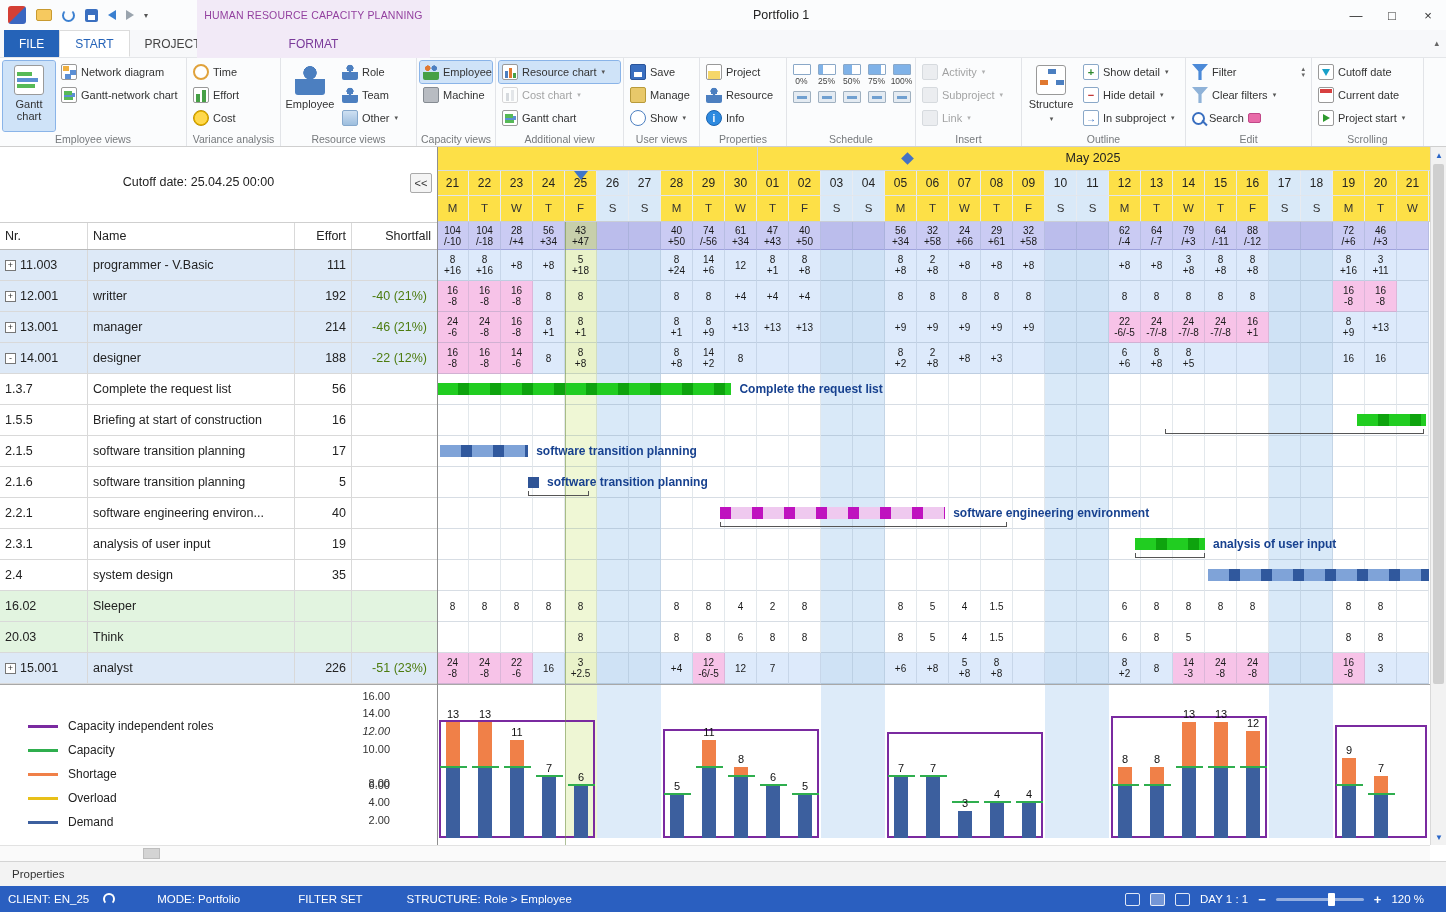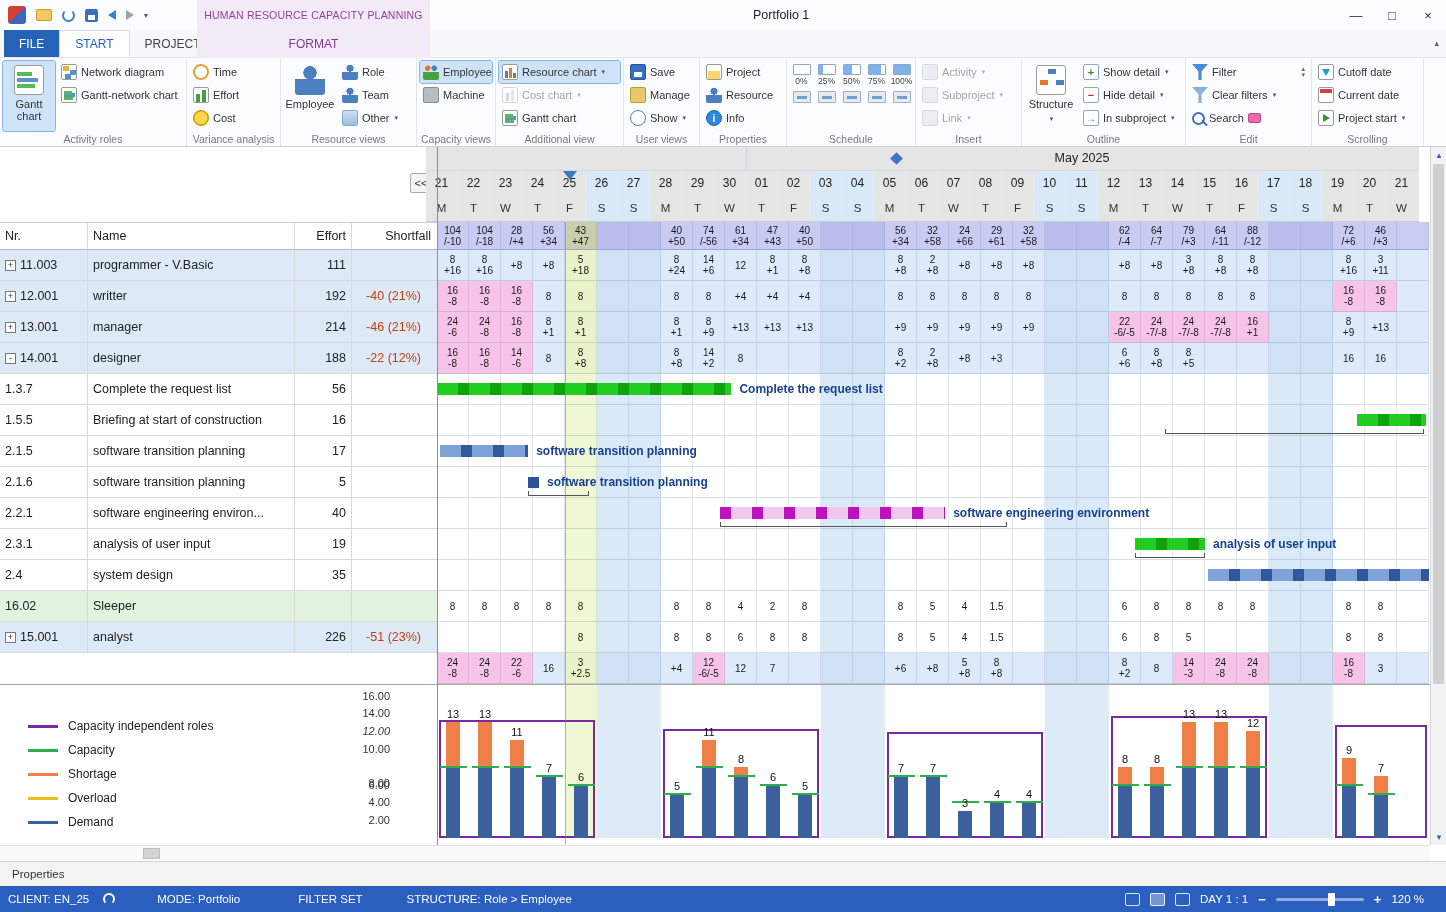--- a/index.html
+++ b/index.html
@@ -103,25 +103,25 @@
 .th-nr{width:88px}.th-name{width:207px}.th-effort{width:57px;justify-content:flex-end}.th-shortfall{flex:1;justify-content:flex-end;border-right:none;padding-right:6px}
 #table-rows{position:absolute;left:0;top:250px;width:437px;height:434px;overflow:hidden}
 .trow{display:flex;height:31px;border-bottom:1px solid #d9d9d9;font-size:12.5px}
 .trow.role{background:#dde9f7}
 .trow.task{background:#fff}
 .trow.extra{background:#e2f4e0}
 .tc{display:flex;align-items:center;height:100%;padding:0 5px;border-right:1px solid #d9d9d9;overflow:hidden;white-space:nowrap}
 .tc-nr{width:88px;gap:4px}
 .tc-name{width:207px}
 .tc-effort{width:57px;justify-content:flex-end}
-.tc-shortfall{flex:1;justify-content:flex-end;color:#c2410c;border-right:none;padding-right:16px}
+.tc-shortfall{flex:1;justify-content:flex-end;color:#4d7c0f;border-right:none;padding-right:10px}
 .exp{width:11px;height:11px;border:1px solid #777;background:#fff;font-size:9px;line-height:9px;text-align:center;color:#333;flex:none}
 
 
-#timeline{position:absolute;left:426px;top:147px;width:993px;height:75px;background:#e5e5e5;overflow:hidden}
+#timeline{position:absolute;left:437px;top:147px;width:993px;height:75px;background:#fde047;overflow:hidden}
 .month-row{position:relative;height:24px;border-bottom:1px solid #d6dbe2}
 .month-label{position:absolute;left:320px;width:672px;text-align:center;font-size:12.5px;color:#222;top:4px}
 .month-divider{position:absolute;left:320px;top:0;bottom:0;width:1px;background:#d0d5dc}
 .diamond{position:absolute;left:466px;top:7px;width:9px;height:9px;background:#4472c4;transform:rotate(45deg)}
 .day-row{display:flex;height:25px;border-bottom:1px solid #e2e6ec}
 .dow-row{display:flex;height:26px;border-bottom:1px solid #c9ced6}
 .dcell{flex:none;width:32px;text-align:center;font-size:12px;line-height:24px;color:#222;border-right:1px solid #e8ebf0}
 .dow-row .dcell{font-size:11.5px;color:#333;line-height:25px}
 .dcell.we{background:#d9e9f8}
 .cut-marker{position:absolute;left:137px;top:24px;width:0;height:0;border-left:7px solid transparent;border-right:7px solid transparent;border-top:9px solid #3f76c8}
@@ -239,21 +239,21 @@
             <div class="rsmall">
               <div class="ric ic-network-diagram"></div>
               <div class="rs-label">Network diagram</div>
             </div>
             <div class="rsmall">
               <div class="ric ic-gantt-network"></div>
               <div class="rs-label">Gantt-network chart</div>
             </div>
           </div>
         </div>
-        <div class="rg-label">Activity roles</div>
+        <div class="rg-label">Employee views</div>
       </div>
       <div class="rgroup" style="width: 94px;">
         <div class="rg-body">
           <div class="rcol">
             <div class="rsmall">
               <div class="ric ic-time"></div>
               <div class="rs-label">Time</div>
             </div>
             <div class="rsmall">
               <div class="ric ic-effort"></div>
@@ -502,20 +502,21 @@
               <div class="rs-label">Project start</div>
               <div class="caret">▾</div>
             </div>
           </div>
         </div>
         <div class="rg-label">Scrolling</div>
       </div>
     </div>
 
   <div id="cutoff-panel">
+    <div id="cutoff-label">Cutoff date: 25.04.25 00:00</div>
     <div id="cutoff-collapse">&lt;&lt;</div>
   </div>
 
   <div id="table-header">
     <div class="th th-nr">Nr.</div>
     <div class="th th-name">Name</div>
     <div class="th th-effort">Effort</div>
     <div class="th th-shortfall">Shortfall</div>
   </div>
   <div id="table-rows">
@@ -609,20 +610,28 @@
         </div>
         <div class="tc tc-name">system design</div>
         <div class="tc tc-effort">35</div>
         <div class="tc tc-shortfall"></div>
       </div>
       <div class="trow extra">
         <div class="tc tc-nr">
           <div class="nrtext">16.02</div>
         </div>
         <div class="tc tc-name">Sleeper</div>
+        <div class="tc tc-effort"></div>
+        <div class="tc tc-shortfall"></div>
+      </div>
+      <div class="trow extra">
+        <div class="tc tc-nr">
+          <div class="nrtext">20.03</div>
+        </div>
+        <div class="tc tc-name">Think</div>
         <div class="tc tc-effort"></div>
         <div class="tc tc-shortfall"></div>
       </div>
       <div class="trow role">
         <div class="tc tc-nr">
           <div class="exp">+</div>
           <div class="nrtext">15.001</div>
         </div>
         <div class="tc tc-name">analyst</div>
         <div class="tc tc-effort">226</div>

